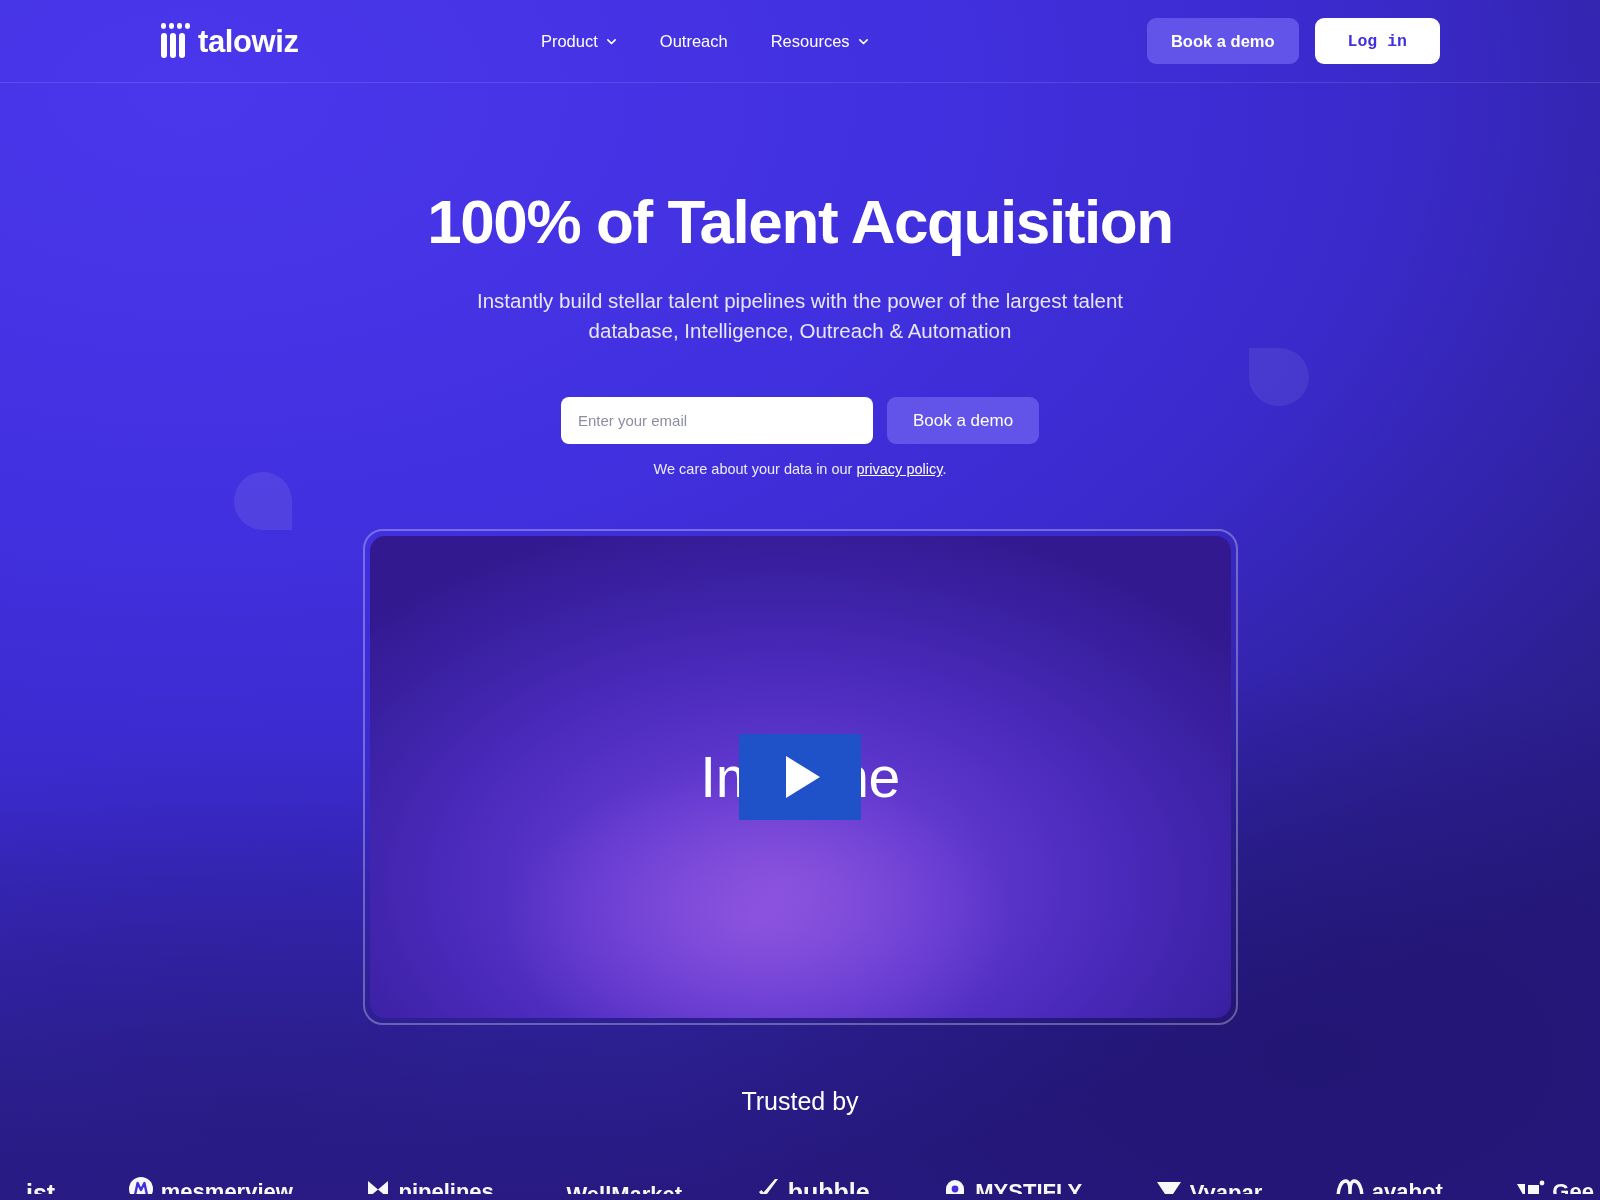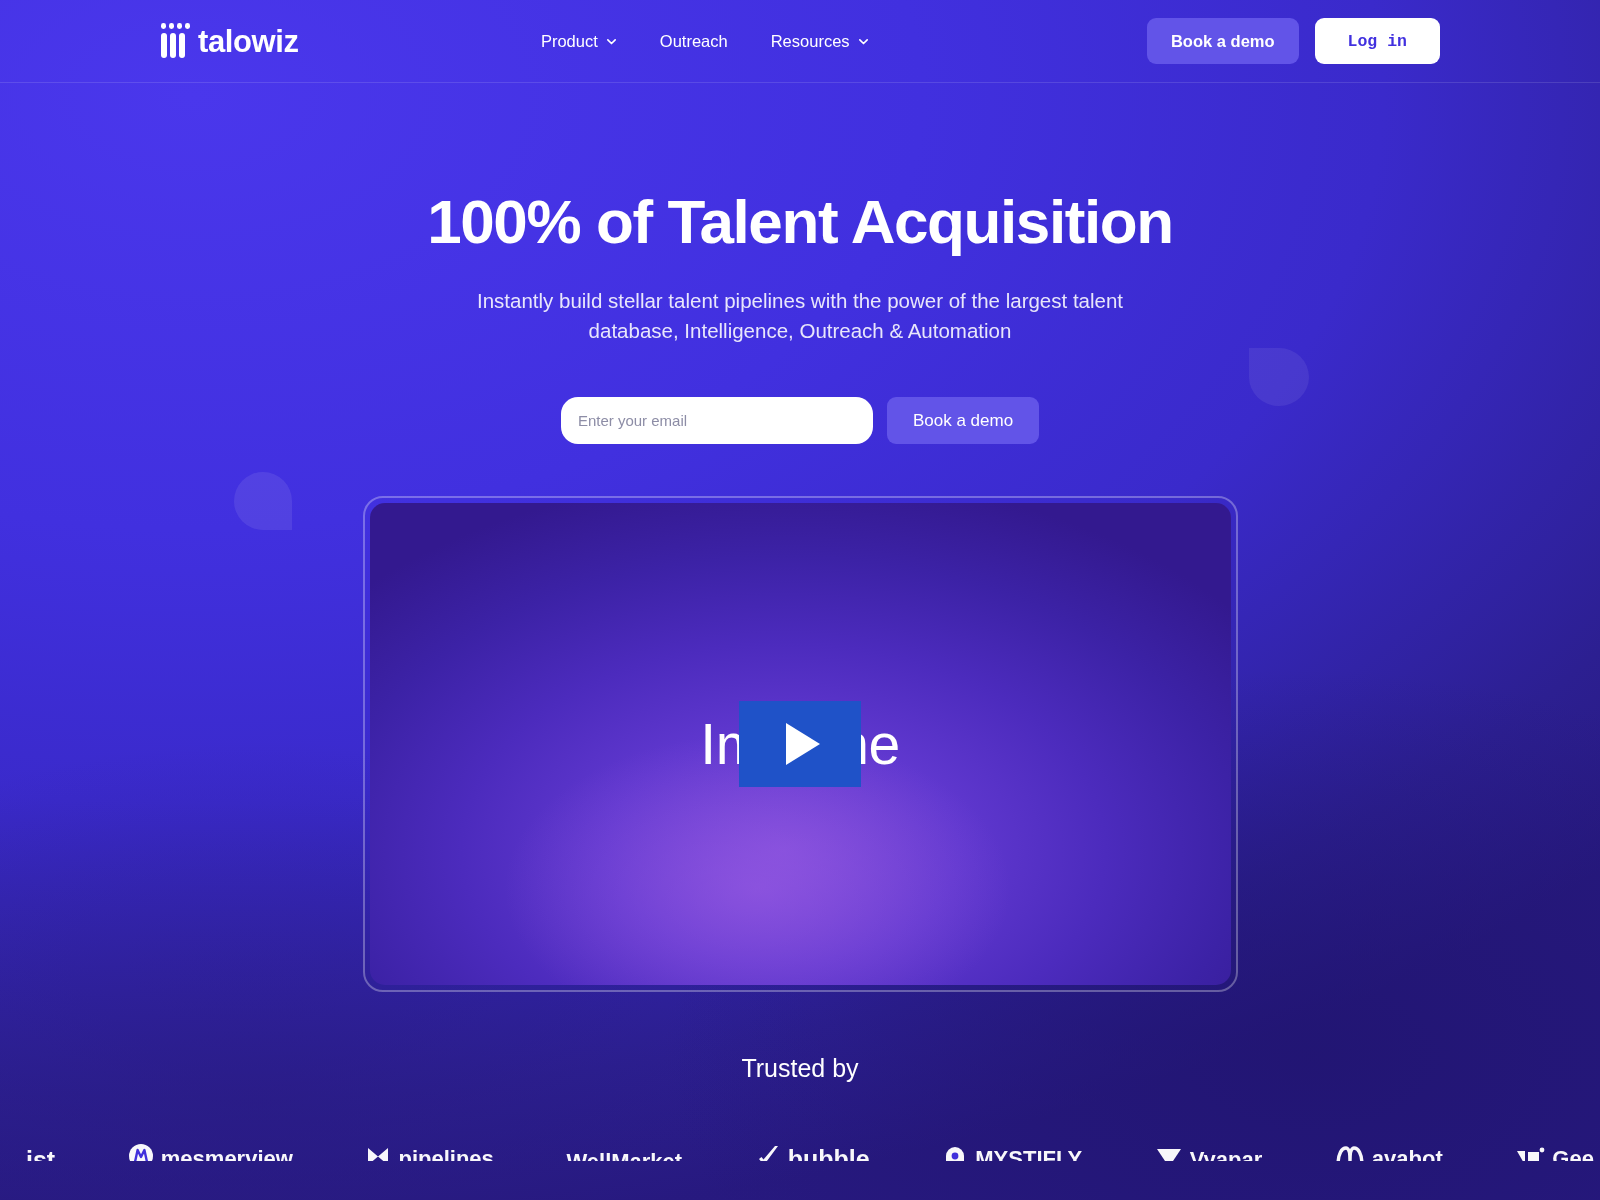--- a/index.html
+++ b/index.html
@@ -82,21 +82,21 @@
     color:rgba(255,255,255,.88);
     font-size:20.5px; line-height:1.45; font-weight:400;
   }
 
   .form-row{
     margin-top:52px;
     display:flex; align-items:center; justify-content:center; gap:14px;
   }
   .email-input{
     width:312px; height:47px;
-    background:#fff; border:none; border-radius:17px;
+    background:#fff; border:none; border-radius:8px;
     padding:0 17px; font-size:15px; font-family:inherit; color:#2a2a43;
     outline:none;
   }
   .email-input::placeholder{ color:#8d8da6; }
   .btn-demo-hero{
     background:#6254e8; color:#fff; border:none;
     font-size:17px; font-weight:500; font-family:inherit;
     padding:0 26px; height:47px; border-radius:9px; cursor:pointer;
     display:flex; align-items:center; justify-content:center;
   }
@@ -226,20 +226,23 @@
 
   <div class="hero">
     <h1>100% of Talent Acquisition</h1>
     <p class="sub">Instantly build stellar talent pipelines with the power of the largest talent database, Intelligence, Outreach &amp; Automation</p>
 
     <div class="form-row">
       <input class="email-input" type="text" placeholder="Enter your email" style="">
       <button class="btn-demo-hero">Book a demo</button>
     </div>
 
+    <div class="privacy">
+      <span>We care about your data in our </span><a href="#">privacy policy</a><span>.</span>
+    </div>
   </div>
 
   <div class="video-wrap">
     <div class="video-inner">
       <div class="video-caption">Imagine</div>
       <button class="play-btn">
         <span class="play-tri"></span>
       </button>
     </div>
   </div>

